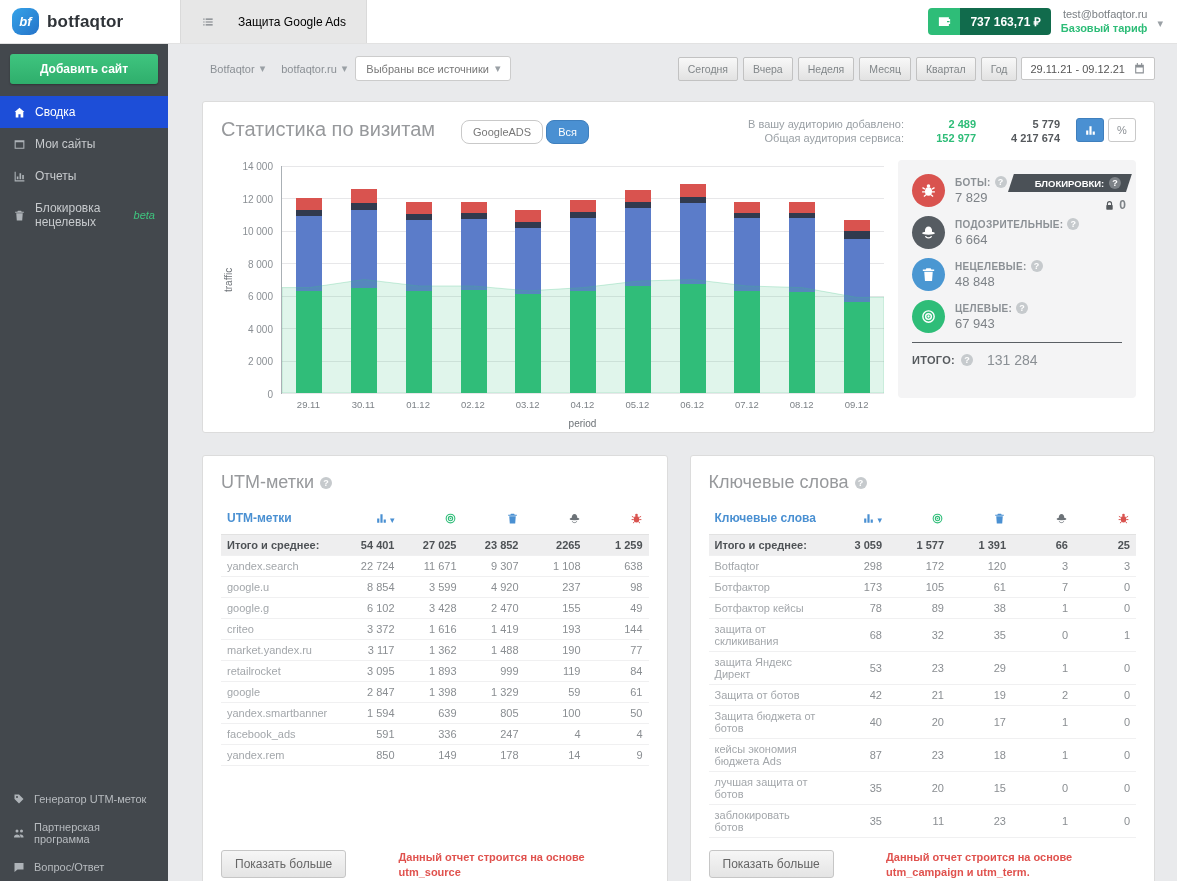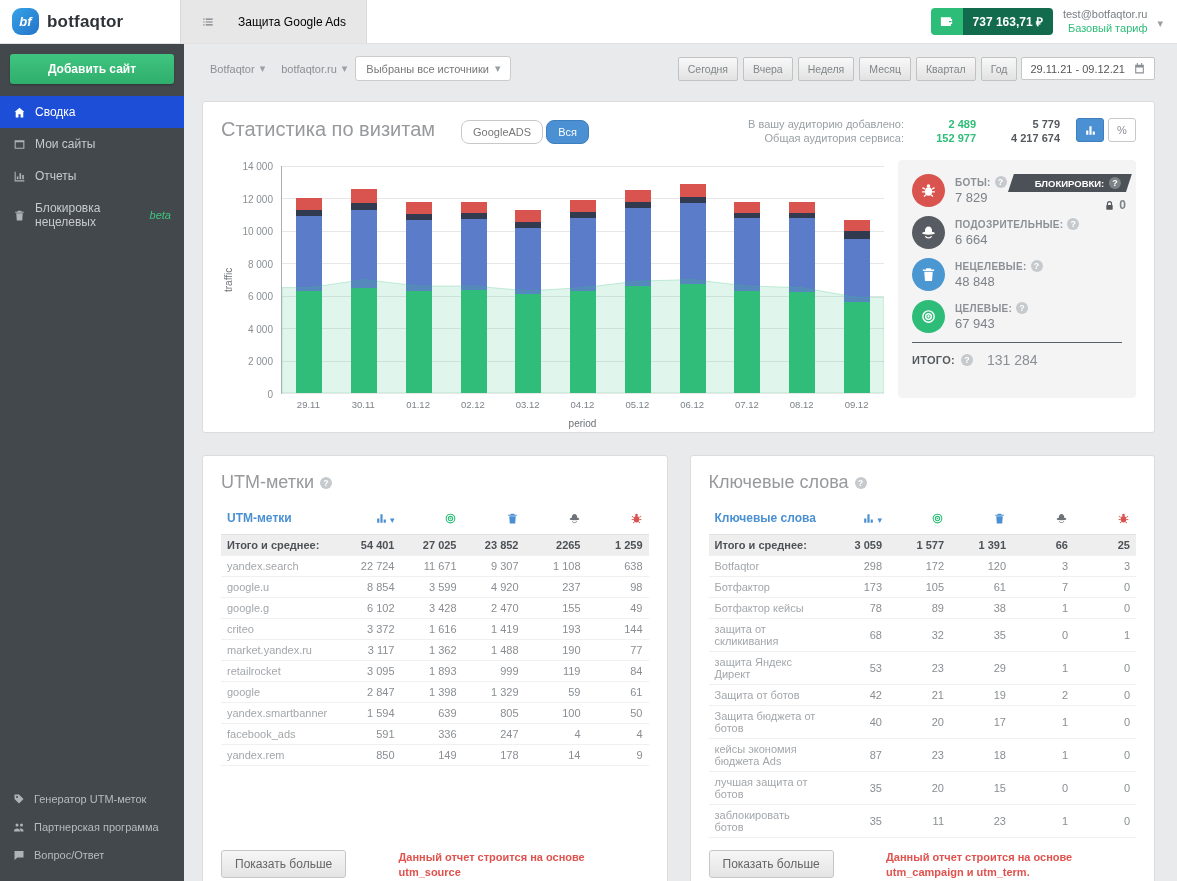--- a/index.html
+++ b/index.html
@@ -17,34 +17,34 @@
   .top-tab{display:flex;align-items:center;gap:23px;padding:0 20px;background:#e7e7e7;
     border-left:1px solid #dadada;border-right:1px solid #dadada;font-size:12px;color:#000000;cursor:pointer}
   .top-tab svg{width:14px;height:14px;color:#7a7f84}
   .top-right{margin-left:auto;display:flex;align-items:center;gap:10px;padding-right:14px}
   .balance{display:flex;align-items:stretch;height:27px;border-radius:4px;overflow:hidden;cursor:pointer}
   .balance .wal{width:32px;background:#2ebd78;display:flex;align-items:center;justify-content:center}
   .balance .wal svg{width:15px;height:15px;color:#fff}
   .balance .val{background:#116b4c;color:#fff;font-size:12px;display:flex;align-items:center;padding:0 10px;font-weight:bold}
   .account{text-align:right;line-height:1.25;cursor:pointer}
   .account .email{font-size:11px;color:#7b8085}
-  .account .plan{font-size:11px;color:#2ebd78;font-weight:normal}
+  .account .plan{font-size:11px;color:#2ebd78;font-weight:bold}
   .chev::after{content:"▾";color:#9aa0a5;font-size:11px}
 
   
-  .sidebar{position:fixed;top:44px;left:0;bottom:0;width:184px;background:#43484d;z-index:15;display:flex;flex-direction:column}
+  .sidebar{position:fixed;top:44px;left:0;bottom:0;width:168px;background:#43484d;z-index:15;display:flex;flex-direction:column}
   .add-site{margin:10px 10px 12px;height:30px;border:none;border-radius:3px;cursor:pointer;
     background:linear-gradient(#3fc57f,#2fae6c);color:#fff;font-size:12px;font-weight:bold;font-family:inherit;
     box-shadow:0 1px 2px rgba(0,0,0,.3)}
   .nav-item{display:flex;align-items:center;gap:9px;padding:9px 13px;font-size:12px;color:#c7cacd;cursor:pointer}
   .nav-item.active{background:#1d4ed8;color:#fff}
   .nav-item .nicon{width:13px;height:13px;color:#aeb3b8;flex:none}
   .nav-item.active .nicon{color:#fff}
   .beta{color:#3fc57f;font-style:italic;font-size:11px;margin-left:2px}
-  .side-bottom{margin-top:auto;padding-bottom:12px}
+  .side-bottom{margin-top:auto;padding-bottom:0}
   .side-bottom .nav-item{font-size:11px;padding:8px 13px;color:#b7bbbf}
   .side-bottom .nav-item .nicon{width:12px;height:12px}
 
   
   .main{position:absolute;top:44px;left:180px;right:0;bottom:0;padding:12px 22px;overflow:hidden}
 
   .toolbar{display:flex;align-items:center;font-size:11px;color:#8b9095}
   .dd{display:flex;align-items:center;gap:5px;cursor:pointer;padding:5px 8px}
   .dd-btn{background:#fff;border:1px solid #ccc;border-radius:3px;padding:5px 10px;display:flex;gap:6px;
     align-items:center;color:#777;cursor:pointer;font-size:11px}

